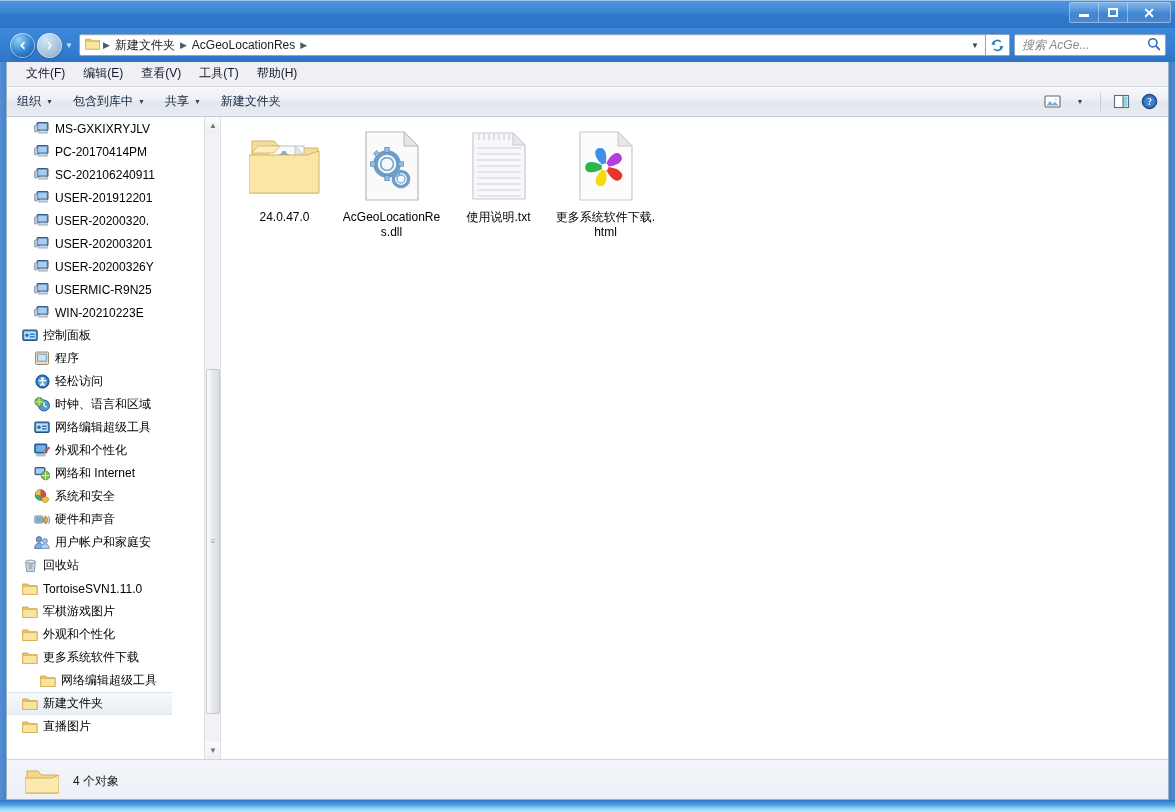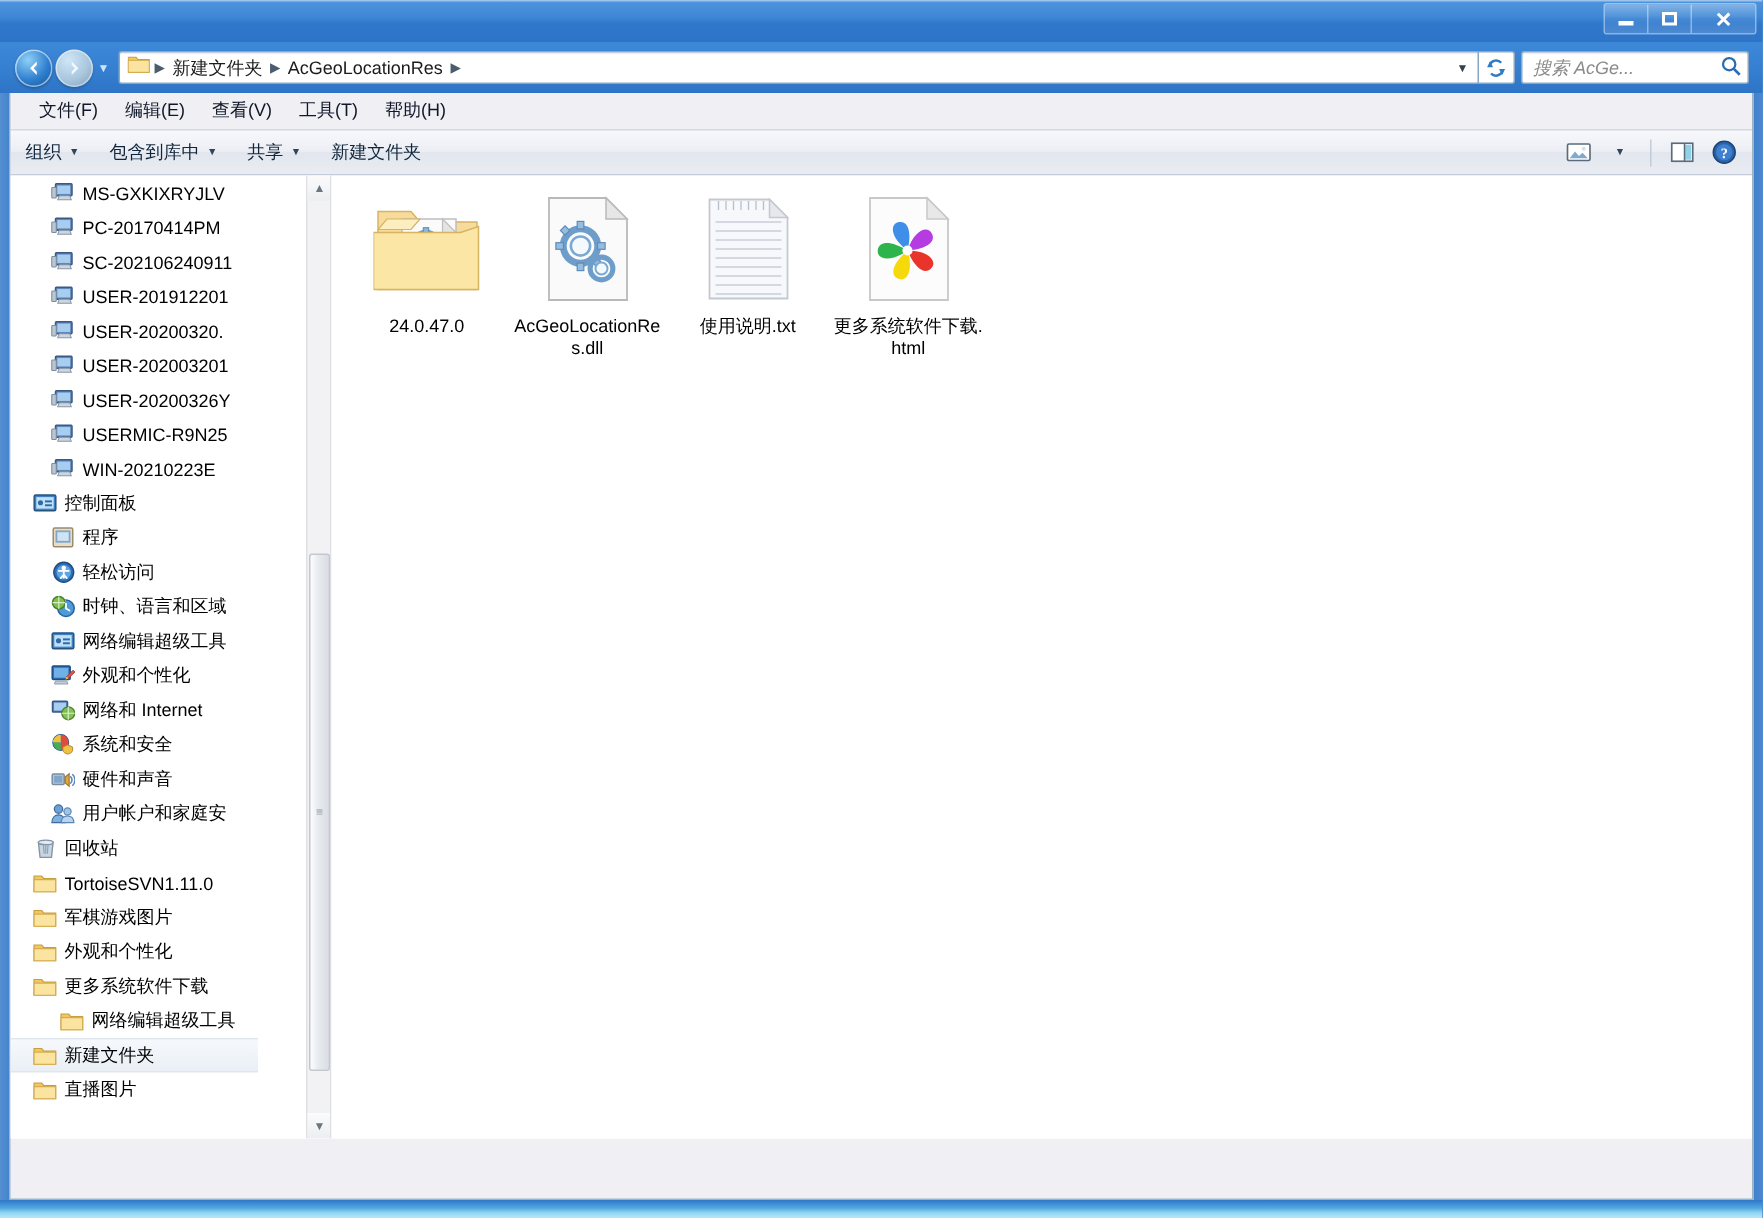--- a/index.html
+++ b/index.html
@@ -777,16 +777,25 @@
                 </g>
               </svg>
             </div>
             <div class="tile-lbl">更多系统软件下载.html</div>
           </div>
 
         </div>
       </div>
     </div>
 
+    <div class="detailspane">
+      <div class="details-ico">
+        <svg width="34" height="30" viewBox="0 0 34 30">
+          <path d="M2 4 h11 l3 4 h16 v18 h-30 z" fill="#f3d88d" stroke="#d2ad58" stroke-width="1"></path>
+          <path d="M0 11 h27 l7 -3 v18 h-34 z" fill="#fbe9ae" stroke="#d2ad58" stroke-width="1"></path>
+        </svg>
+      </div>
+      <div class="details-text">4 个对象</div>
+    </div>
   </div>
 
   <div class="bottom-edge"></div>
 </div>
 
 </body></html>

